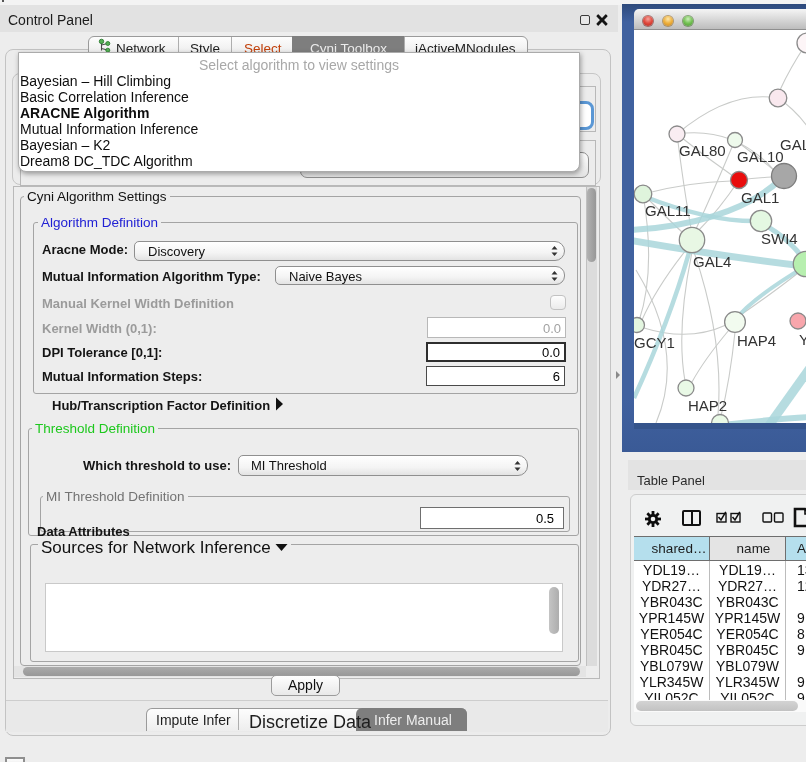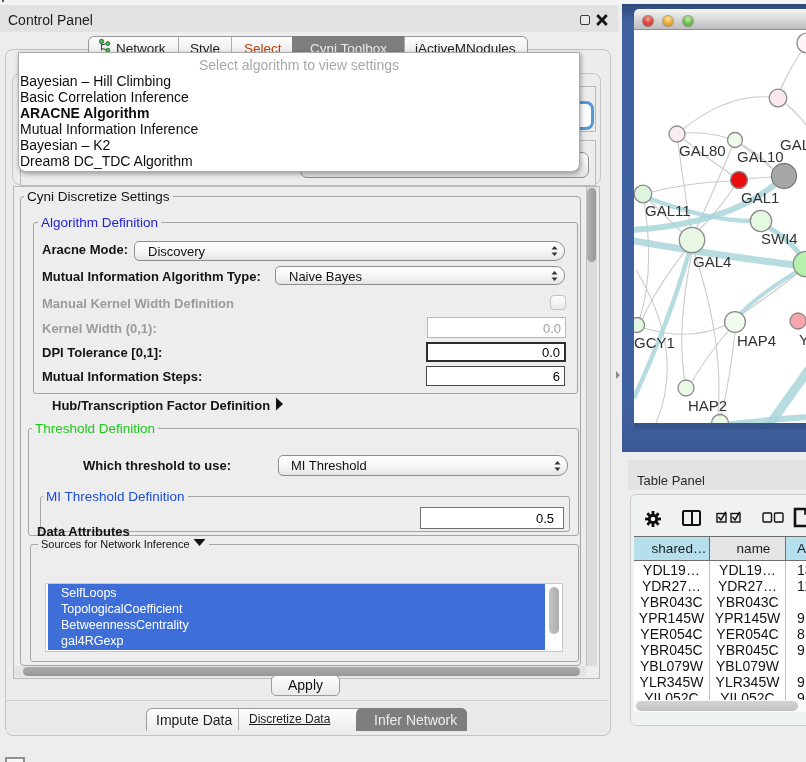--- a/index.html
+++ b/index.html
@@ -43,21 +43,21 @@
 
 <div class="ab" style="left:13px;top:186px;width:585px;height:491px;border:1px solid #b9b9b9;background:#ededed;"></div>
 
 <div class="ab" style="left:586px;top:187px;width:11px;height:479px;background:#dcdcdc;border-left:1px solid #c0c0c0;box-sizing:border-box;"></div>
 <div class="ab" style="left:587px;top:188px;width:9px;height:74px;background:linear-gradient(90deg,#b2b2b2,#979797);border-radius:5px;"></div>
 
 <div class="ab" style="left:14px;top:666px;width:572px;height:11px;background:#e4e4e4;"></div>
 <div class="ab" style="left:23px;top:667px;width:557px;height:9px;background:linear-gradient(#ababab,#989898);border-radius:5px;"></div>
 
 <div class="grp" style="left:20px;top:196px;width:559px;height:468px;border-radius:4px;"></div>
-<div class="gtitle" style="left:24px;top:189px;color:#111;font-size:13.5px;">Cyni Discretize Settings</div>
+<div class="gtitle" style="left:24px;top:189px;color:#111;font-size:13.5px;">Cyni Algorithm Settings</div>
 
 <div class="grp" style="left:33px;top:222px;width:543px;height:170px;"></div>
 <div class="gtitle" style="left:38px;top:215px;color:#2121d4;font-size:13.5px;">Algorithm Definition</div>
 
 <div class="lbl ab" style="left:42px;top:242px;">Aracne Mode:</div>
 <div class="combo" style="left:134px;top:241px;width:431px;height:20px;border-radius:5px 10px 10px 5px;">
   <span class="ctext">Discovery</span>
   <svg class="carr" viewBox="0 0 7 10">
         <path d="M3.5 0 L6.5 3.5 H0.5z" fill="#333"></path>
         <path d="M3.5 10 L6.5 6.5 H0.5z" fill="#333"></path>
@@ -93,53 +93,52 @@
 
 <div class="lbl ab" style="left:52px;top:398px;">Hub/Transcription Factor Definition</div>
 <svg class="ab" style="left:275px;top:397px;" width="9" height="14" viewBox="0 0 9 14">
       <path d="M1 0.5 L8 7 L1 13.5z" fill="#111"></path>
     </svg>
 
 <div class="grp" style="left:28px;top:428px;width:549px;height:106px;"></div>
 <div class="gtitle" style="left:32px;top:421px;color:#1dc81d;font-size:13.5px;">Threshold Definition</div>
 
 <div class="lbl ab" style="left:83px;top:458px;">Which threshold to use:</div>
-<div class="combo" style="left:238px;top:455px;width:290px;height:21px;border-radius:5px 10px 10px 5px;margin-left:40px;">
+<div class="combo" style="left:238px;top:455px;width:290px;height:21px;border-radius:5px 10px 10px 5px;">
   <span class="ctext" style="left:12px;">MI Threshold</span>
   <svg class="carr" viewBox="0 0 7 10">
         <path d="M3.5 0 L6.5 3.5 H0.5z" fill="#333"></path>
         <path d="M3.5 10 L6.5 6.5 H0.5z" fill="#333"></path>
       </svg>
 </div>
 
 <div class="grp" style="left:40px;top:496px;width:528px;height:34px;"></div>
-<div class="gtitle" style="left:43px;top:489px;color:#1d4ed8;font-size:13.5px;">MI Threshold Definition</div>
+<div class="gtitle" style="left:43px;top:489px;color:#737373;font-size:13.5px;">MI Threshold Definition</div>
 <div class="fld" style="left:420px;top:507px;width:144px;height:22px;border:1px solid #6f6f6f;color:#000;">
       <span style="right:9px;">0.5</span>
     </div>
 
 <div class="grp" style="left:30px;top:544px;width:547px;height:116px;"></div>
-<div class="gtitle" style="left:38px;top:538px;color:#111;font-size:11px;">Sources for Network Inference <svg width="13" height="9" viewBox="0 0 13 9" style="vertical-align:1px;">
+<div class="gtitle" style="left:38px;top:538px;color:#111;font-size:17px;">Sources for Network Inference <svg width="13" height="9" viewBox="0 0 13 9" style="vertical-align:1px;">
         <path d="M0.5 1 L12.5 1 L6.5 8z" fill="#111"></path>
       </svg></div>
 <div class="lbl ab" style="left:37px;top:524px;">Data Attributes</div>
 
 <div class="ab" style="left:45px;top:583px;width:518px;height:69px;background:#fff;border:1px solid #c9c9c9;box-sizing:border-box;overflow:hidden;"></div>
-<div class="ab" style="left:48px;top:584px;width:497px;height:66px;background:#3e6fd8;color:#fff;font-size:12.5px;line-height:16.1px;padding:1px 0 0 13px;box-sizing:border-box;overflow:hidden;">SelfLoops<br>TopologicalCoefficient<br>BetweennessCentrality<br>gal4RGexp</div>
 <div class="ab" style="left:549px;top:587px;width:10px;height:47px;background:linear-gradient(90deg,#c4c4c4,#adadad);border-radius:5px;"></div>
 
 <div class="ab" style="left:271px;top:675px;width:67px;height:19px;background:linear-gradient(#fefefe,#e9e9e9);border:1px solid #9c9c9c;border-radius:5px;text-align:center;line-height:18px;font-size:14px;color:#111;">Apply</div>
 
 <div class="ab" style="left:6px;top:700px;width:602px;height:31px;background:#e9e9e9;border-top:1px solid #cdcdcd;"></div>
 <div class="ab" style="left:146px;top:708px;width:321px;height:23px;box-sizing:border-box;background:linear-gradient(#fdfdfd,#ededed);border:1px solid #9a9a9a;border-bottom:none;border-radius:6px 6px 0 0;"></div>
 <div class="ab" style="left:238px;top:709px;width:1px;height:21px;background:#aeaeae;"></div>
 <div class="ab" style="left:356px;top:708px;width:111px;height:23px;background:#7e7e7e;border-radius:6px 6px 0 0;"></div>
-<div class="ab" style="left:156px;top:712px;font-size:14px;color:#1e1e1e;">Impute Data</div>
-<div class="ab" style="left:249px;top:712px;font-size:12px;color:#1e1e1e;text-decoration:underline;">Discretize Data</div>
-<div class="ab" style="left:374px;top:712px;font-size:14px;color:#ededed;">Infer Network</div>
+<div class="ab" style="left:156px;top:712px;font-size:14px;color:#1e1e1e;">Impute Infer</div>
+<div class="ab" style="left:249px;top:712px;font-size:18px;color:#1e1e1e;">Discretize Data</div>
+<div class="ab" style="left:374px;top:712px;font-size:14px;color:#ededed;">Infer Manual</div>
 
 <div class="ab" style="left:88px;top:36px;width:440px;height:22px;box-sizing:border-box;background:linear-gradient(#fdfdfd,#e9e9e9);border:1px solid #9a9a9a;border-radius:6px 6px 0 0;"></div>
 <div class="ab" style="left:178px;top:37px;width:1px;height:20px;background:#aeaeae;"></div>
 <div class="ab" style="left:231px;top:37px;width:1px;height:20px;background:#aeaeae;"></div>
 <div class="ab" style="left:292px;top:36px;width:112px;height:22px;background:#7e7e7e;"></div>
 <div class="ab" style="left:404px;top:37px;width:1px;height:20px;background:#aeaeae;"></div>
 <svg class="ab" style="left:98px;top:38px;" width="13" height="16" viewBox="0 0 13 16">
       <path d="M3.5 4 L3.5 12.5 M3.5 7 L9.5 5.5 M3.5 10.5 L9.5 12" stroke="#4a4a4a" stroke-width="1.1" fill="none"></path>
       <circle cx="3.5" cy="3.4" r="2.2" fill="#55b055" stroke="#2e7d32" stroke-width="0.9"></circle>
       <circle cx="9.8" cy="5.5" r="2" fill="#55b055" stroke="#2e7d32" stroke-width="0.9"></circle>

